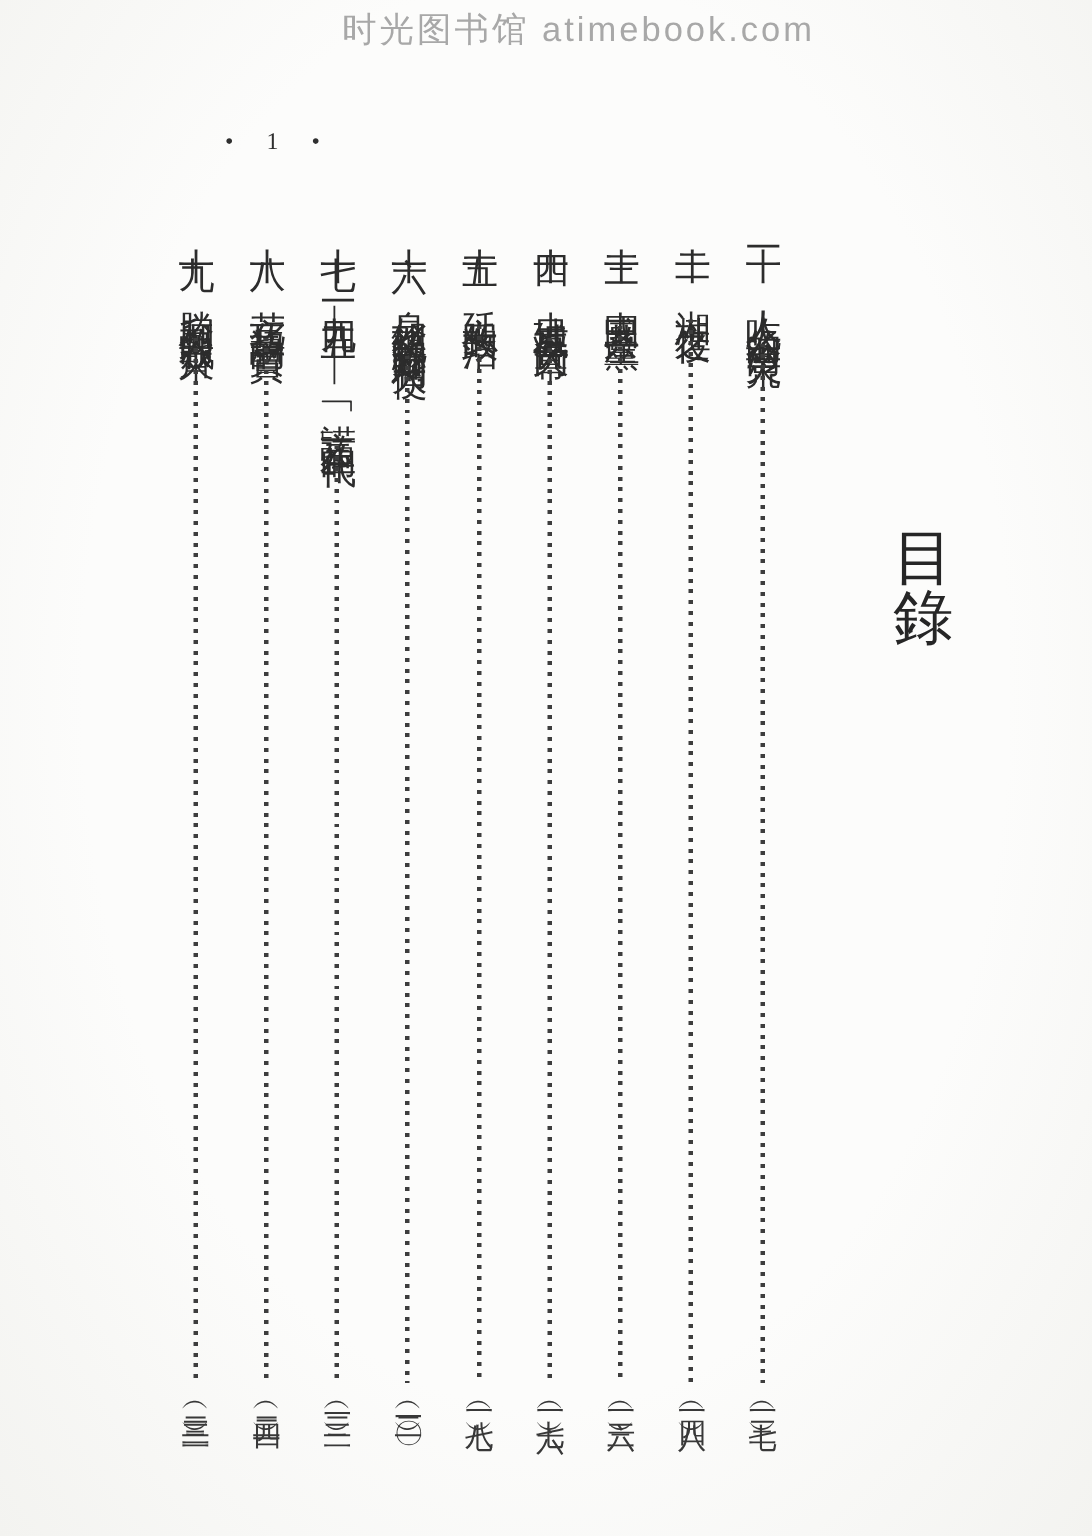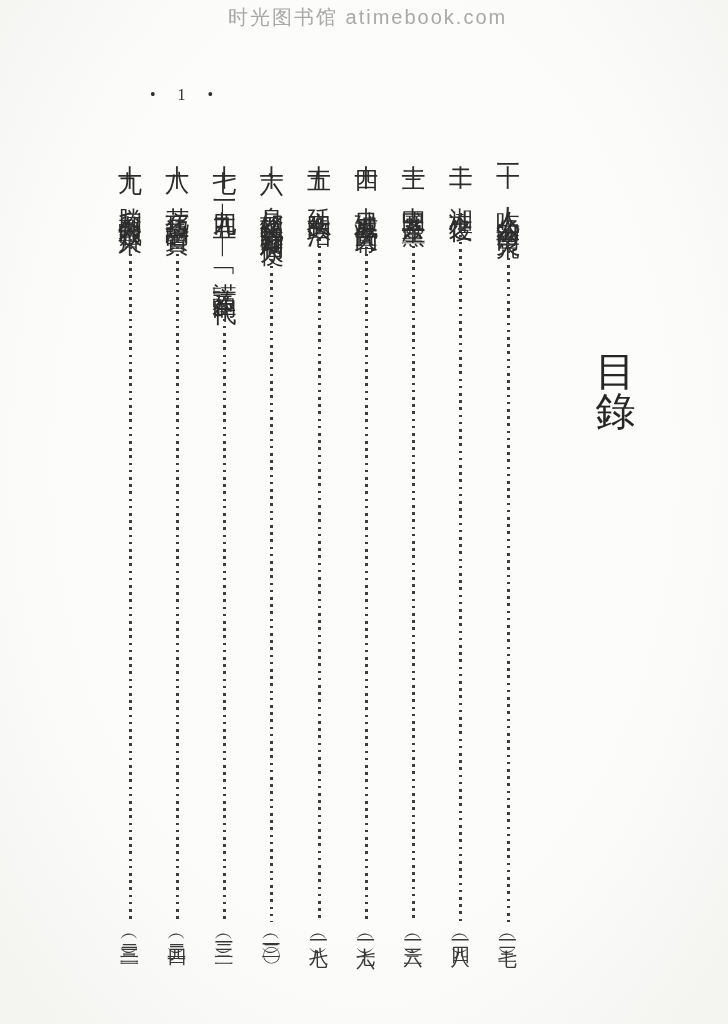--- a/index.html
+++ b/index.html
@@ -11,21 +11,21 @@
   }
   .page{
     position:absolute;inset:0;
     background:radial-gradient(ellipse at 50% 45%, #fcfcfb 60%, #f3f3f0 100%);
     color:#2f2f2f;
   }
   
   .watermark{
     position:absolute;left:228px;top:4px;
     font-family:"Liberation Sans","DejaVu Sans",sans-serif;
-    font-size:20px;color:#a8a8a8;letter-spacing:2px;
+    font-size:23px;color:#a8a8a8;letter-spacing:2px;
     white-space:nowrap;
   }
   
   .page-marker{
     position:absolute;left:150px;top:86px;
     font-size:16px;color:#2f2f2f;letter-spacing:9px;
     white-space:nowrap;
   }
   
   .doc-title{

